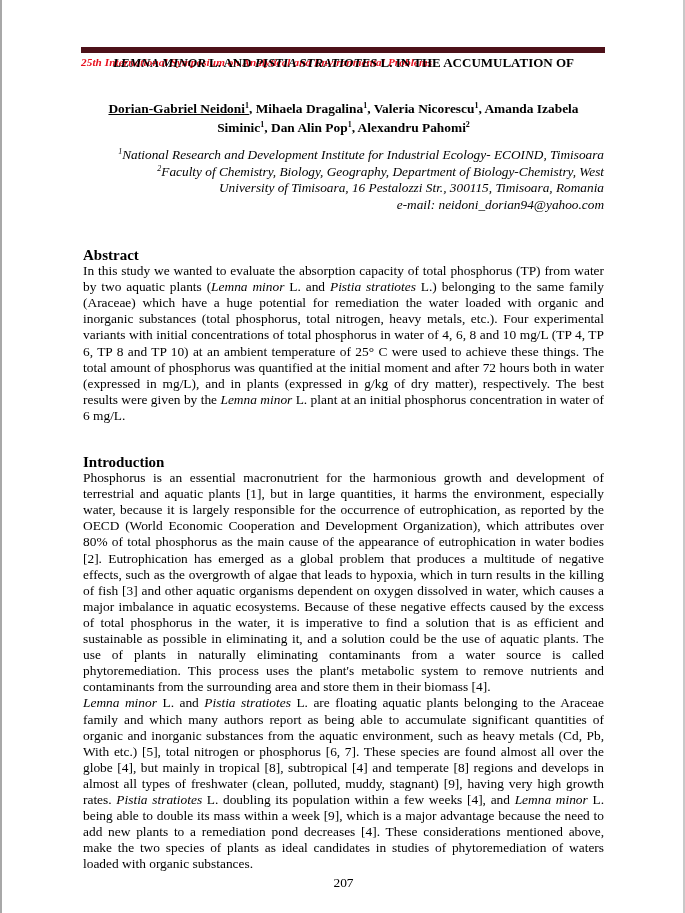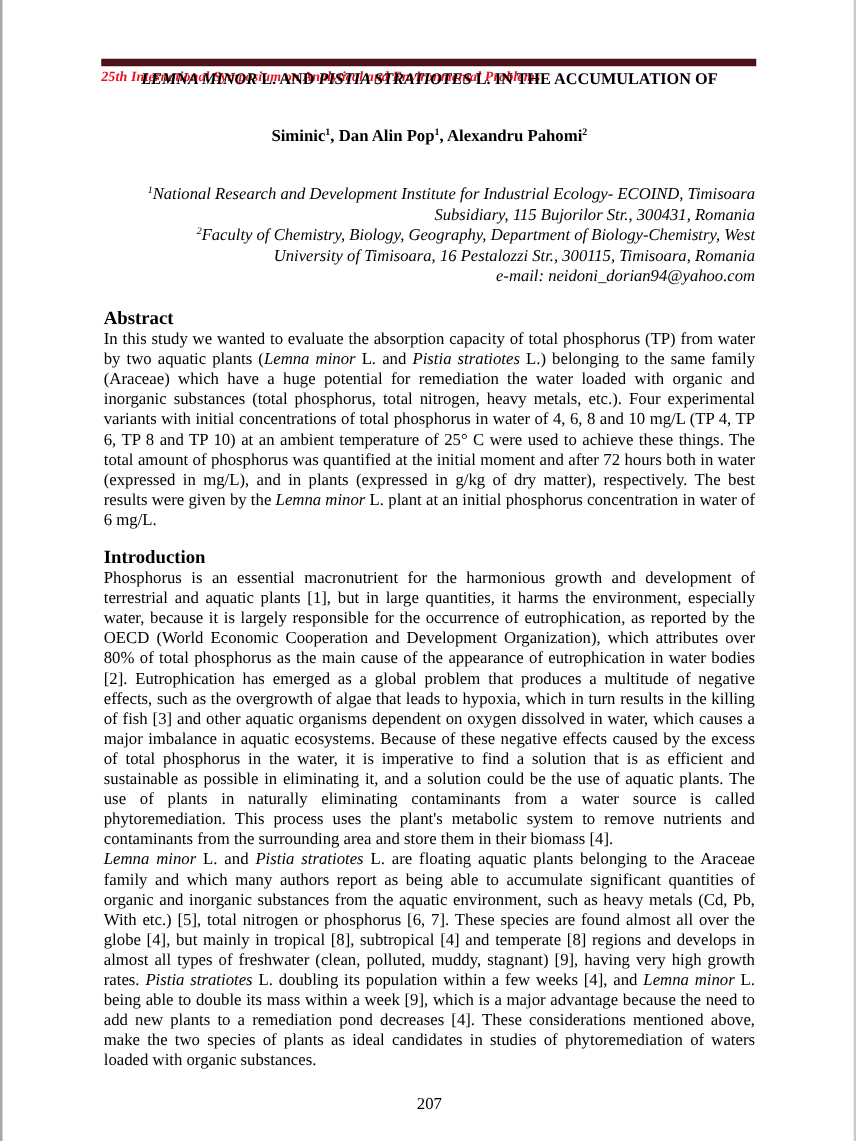--- a/index.html
+++ b/index.html
@@ -84,21 +84,21 @@
       font-weight: bold;
       line-height: 16.1px;
     }
     .section p {
       margin: 0;
       font-size: 13.4px;
       line-height: 16.1px;
       text-align: justify;
     }
     .sec-abstract { top: 247px; }
-    .sec-intro { top: 438px; }
+    .sec-intro { top: 454px; }
     .page-number {
       position: absolute;
       left: 83px; width: 521px;
       top: 875px;
       text-align: center;
       font-size: 13.4px;
     }
     i { font-style: italic; }
   </style>
 </head>
@@ -108,26 +108,26 @@
 <div class="edge-right"></div>
 
 <div class="conf-header">25th International Symposium on Analytical and Environmental Problems</div>
 <div class="conf-bar"></div>
 
 <div class="title">
   <div><i>LEMNA MINOR</i><span> L. AND </span><i>PISTIA STRATIOTES</i><span> L. IN THE ACCUMULATION OF</span></div>
 </div>
 
 <div class="authors">
+  <div><span class="author-main"><span>Dorian-Gabriel Neidoni</span><sup>1</sup></span><span>, </span><span>Mihaela Dragalina</span><sup>1</sup><span>, </span><span>Valeria Nicorescu</span><sup>1</sup><span>, </span><span>Amanda Izabela</span></div>
   <div><span>Siminic</span><sup>1</sup><span>, </span><span>Dan Alin Pop</span><sup>1</sup><span>, </span><span>Alexandru Pahomi</span><sup>2</sup></div>
 </div>
 
 <div class="affil">
   <div><sup>1</sup><span>National Research and Development Institute for Industrial Ecology- ECOIND, Timisoara</span></div>
-  <div>Subsidiary, 115 Bujorilor Str., 300431, Romania</div>
   <div><sup>2</sup><span>Faculty of Chemistry, Biology, Geography, Department of Biology-Chemistry, West</span></div>
   <div>University of Timisoara, 16 Pestalozzi Str., 300115, Timisoara, Romania</div>
   <div>e-mail: neidoni_dorian94@yahoo.com</div>
 </div>
 
 <div class="section sec-abstract">
   <h2>Abstract</h2>
   <p><span>In this study we wanted to evaluate the absorption capacity of total phosphorus (TP) from water by two aquatic plants (</span><i>Lemna minor</i><span> L. and </span><i>Pistia stratiotes</i><span> L.) belonging to the same family (Araceae) which have a huge potential for remediation the water loaded with organic and inorganic substances (total phosphorus, total nitrogen, heavy metals, etc.). Four experimental variants with initial concentrations of total phosphorus in water of 4, 6, 8 and 10 mg/L (TP 4, TP 6, TP 8 and TP 10) at an ambient temperature of 25° C were used to achieve these things. The total amount of phosphorus was quantified at the initial moment and after 72 hours both in water (expressed in mg/L), and in plants (expressed in g/kg of dry matter), respectively. The best results were given by the </span><i>Lemna minor</i><span> L. plant at an initial phosphorus concentration in water of 6 mg/L.</span></p>
 </div>
 

